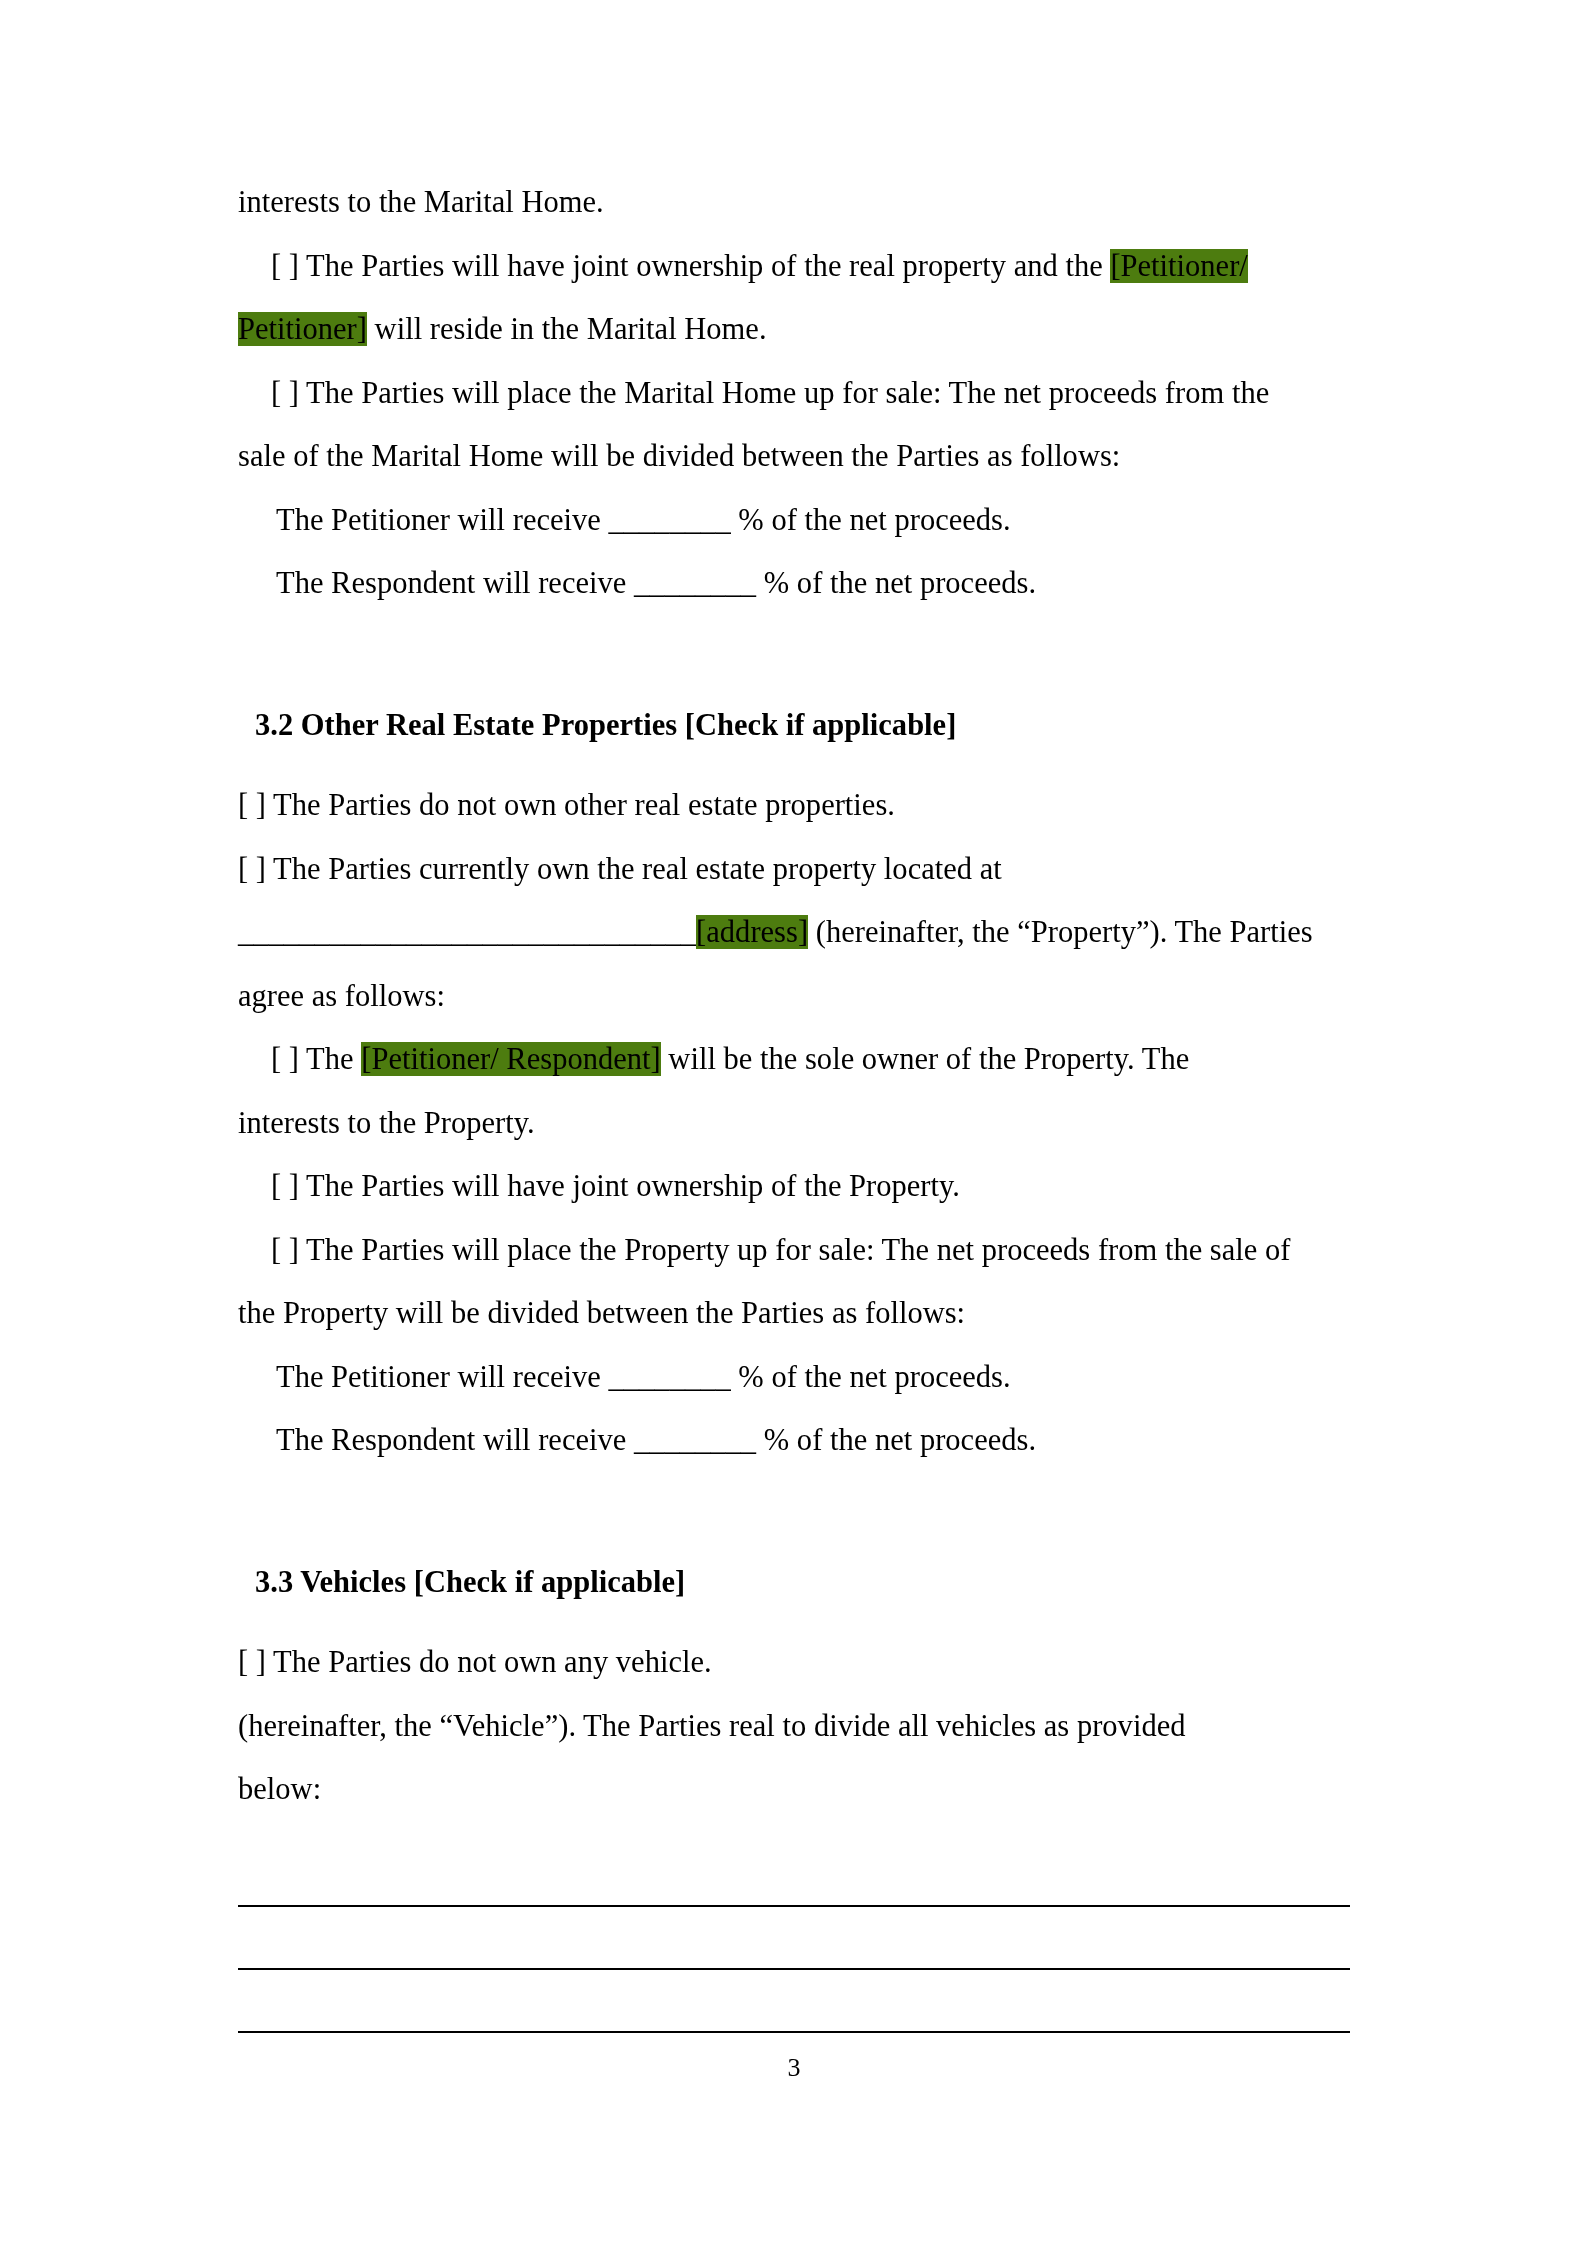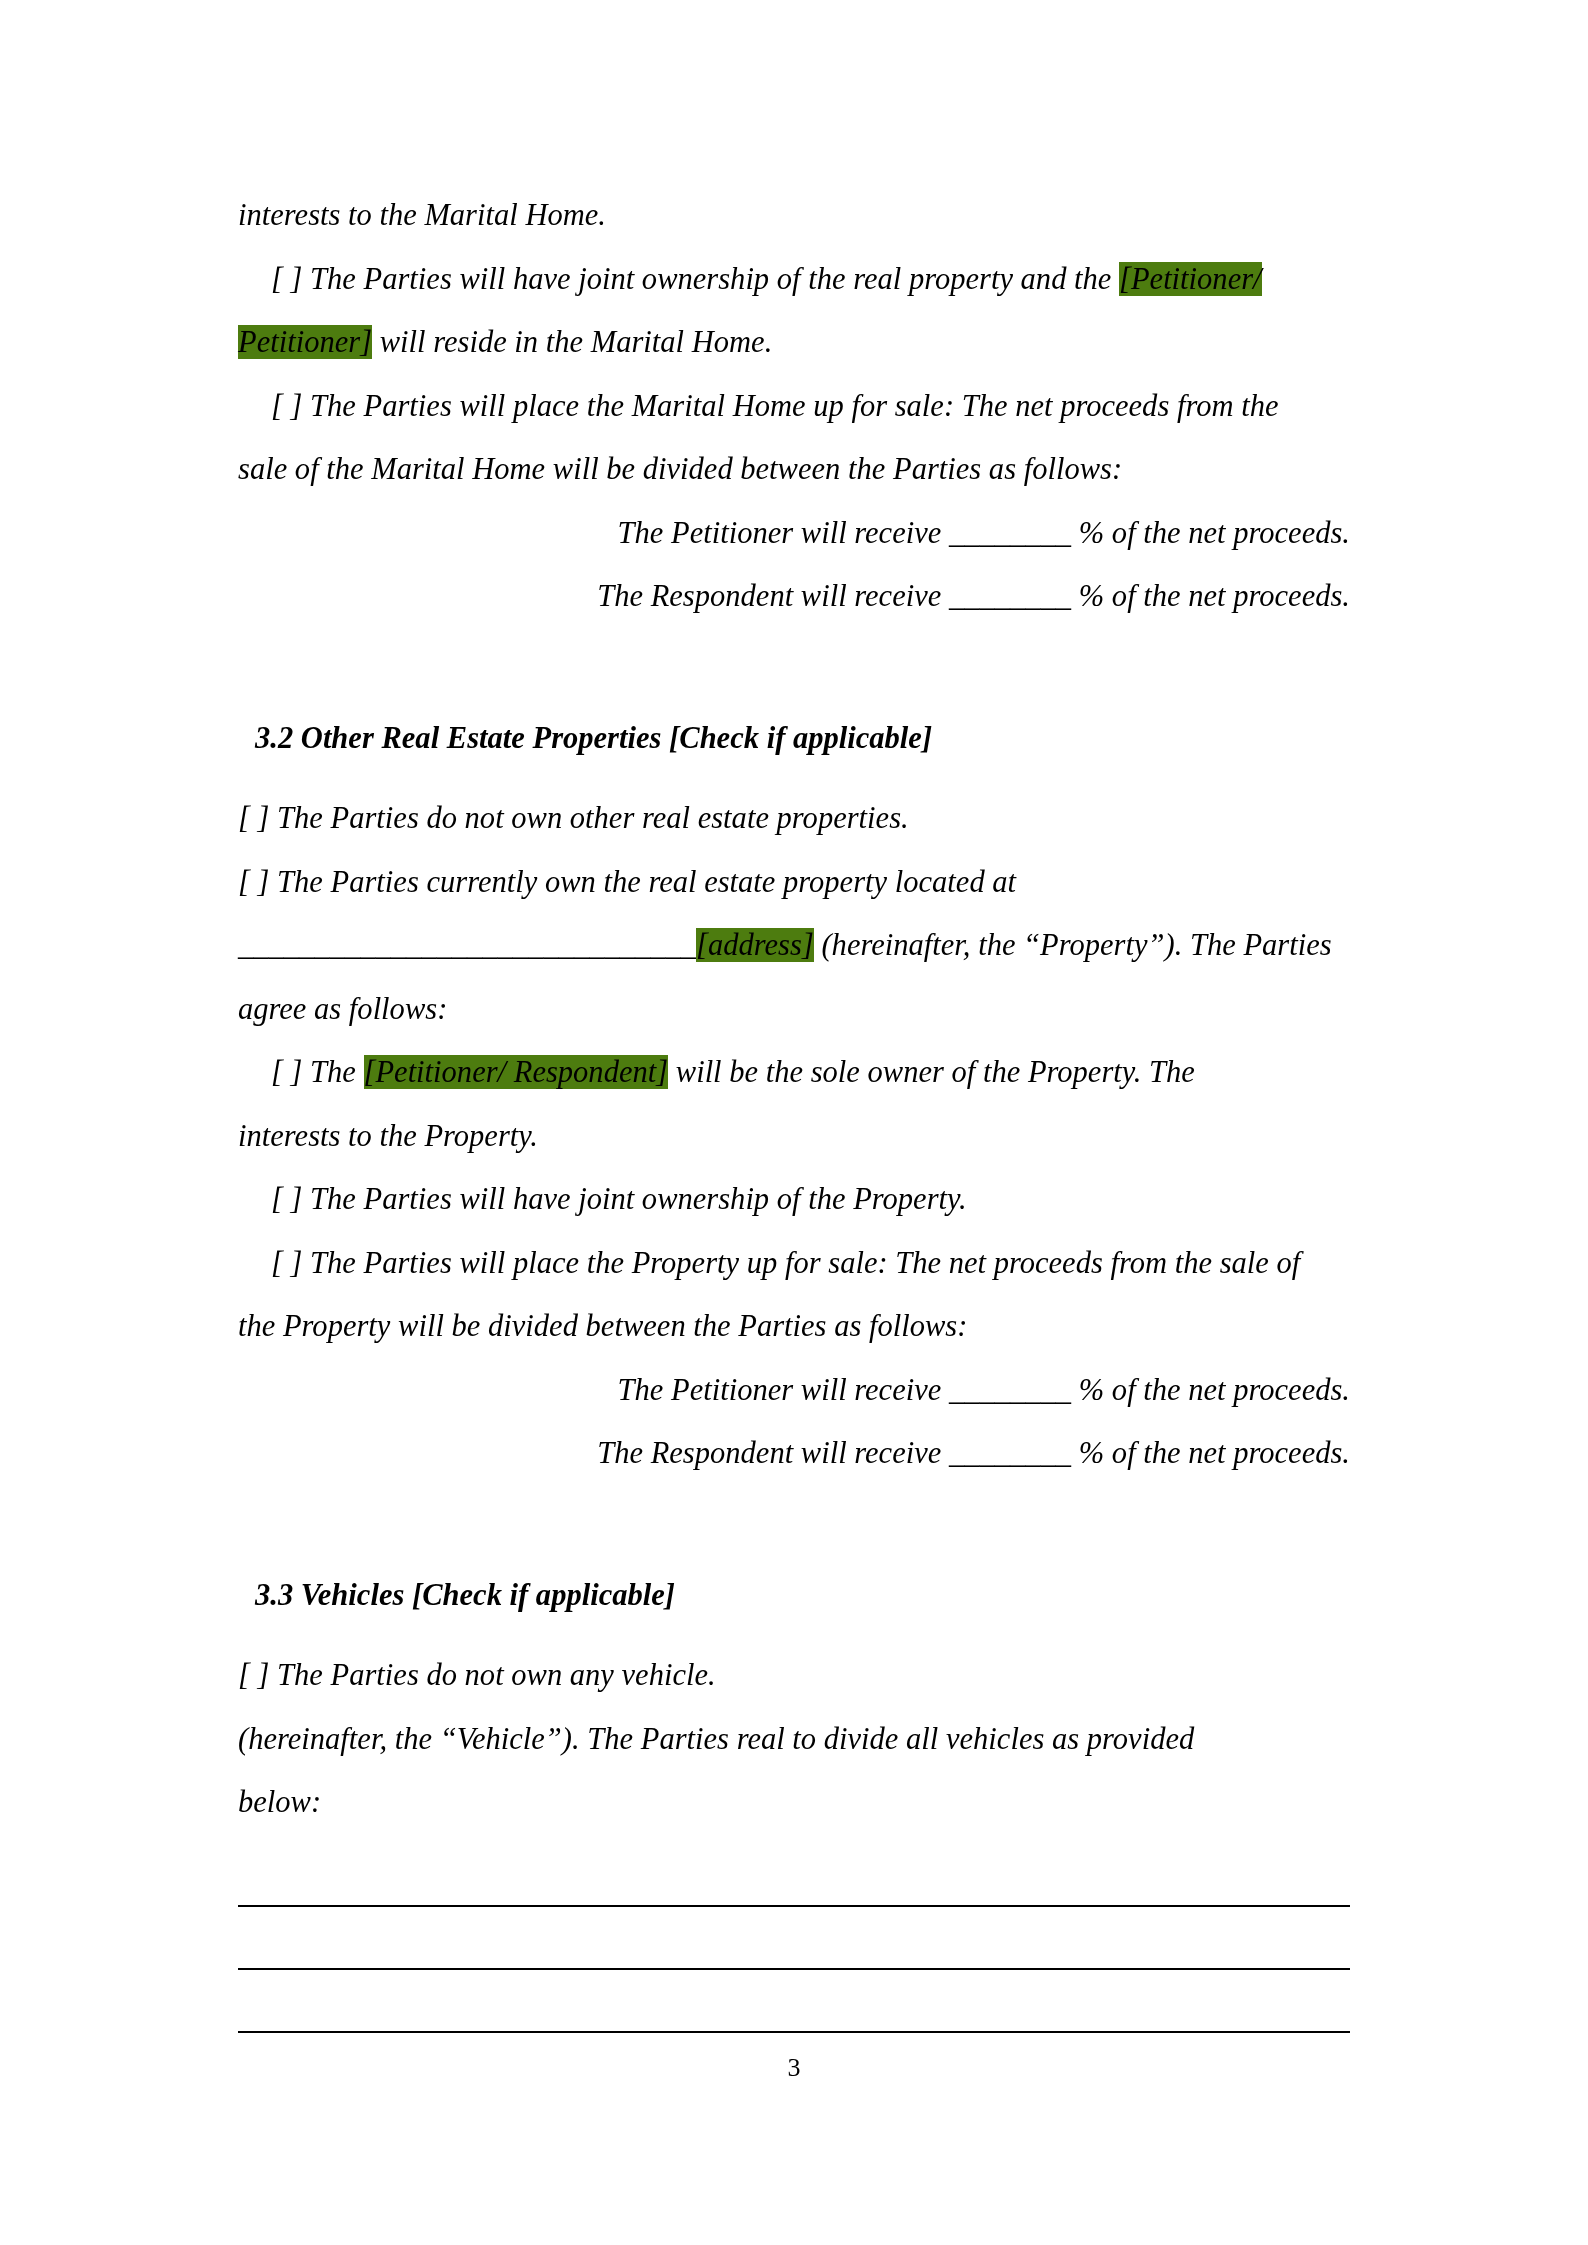--- a/index.html
+++ b/index.html
@@ -19,38 +19,36 @@
     position: absolute;
     left: 0;
     top: 0;
     width: 1588px;
     height: 2245px;
     background: #ffffff;
   }
   .content {
     position: absolute;
     left: 238px;
-    top: 184px;
+    top: 171px;
     width: 1112px;
-    font-style: italic;
   }
   p {
     margin: 0;
     font-size: 30.5px;
     line-height: 63.5px;
     text-align: left;
     letter-spacing: 0.02px;
     white-space: pre-wrap;
   }
   p.indent {
     text-indent: 33px;
   }
   p.indent-lg {
     text-indent: 38px;
-    text-align: right;
   }
   .heading {
     font-weight: bold;
     font-size: 30.5px;
     line-height: 63.5px;
     margin: 17px;
   }
   .hl {
     background-color: #4d7c0f;
     margin-top: 40px;

